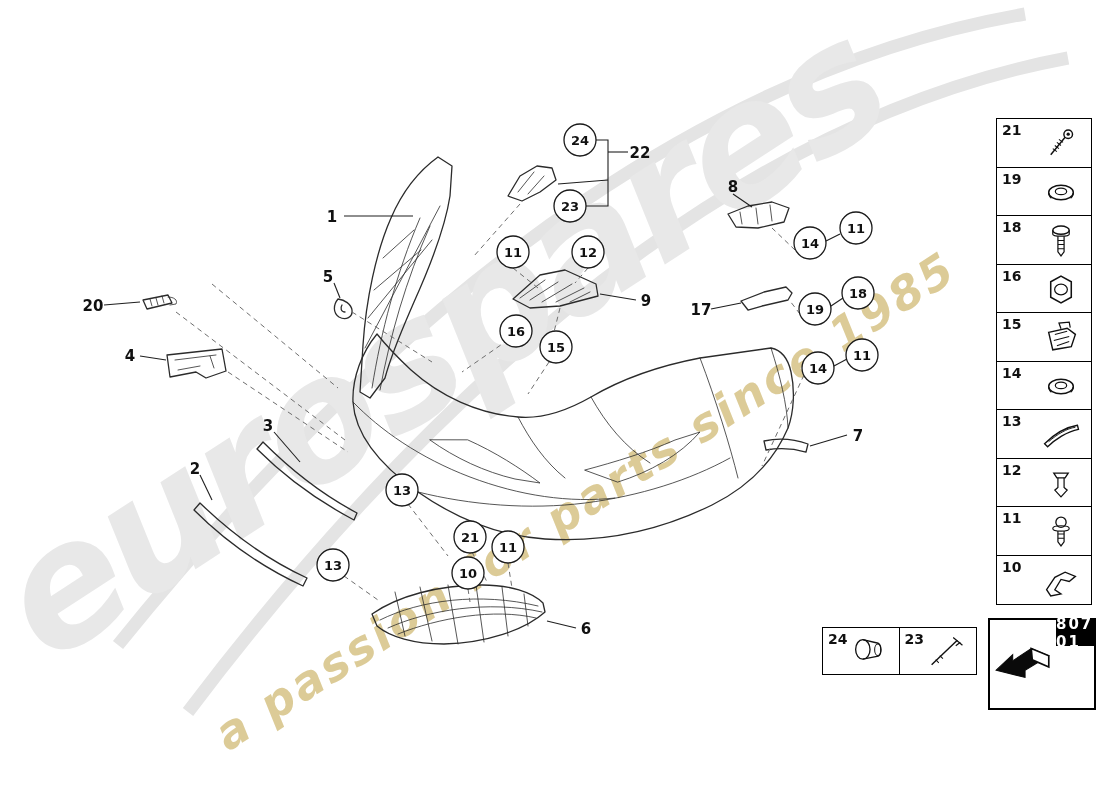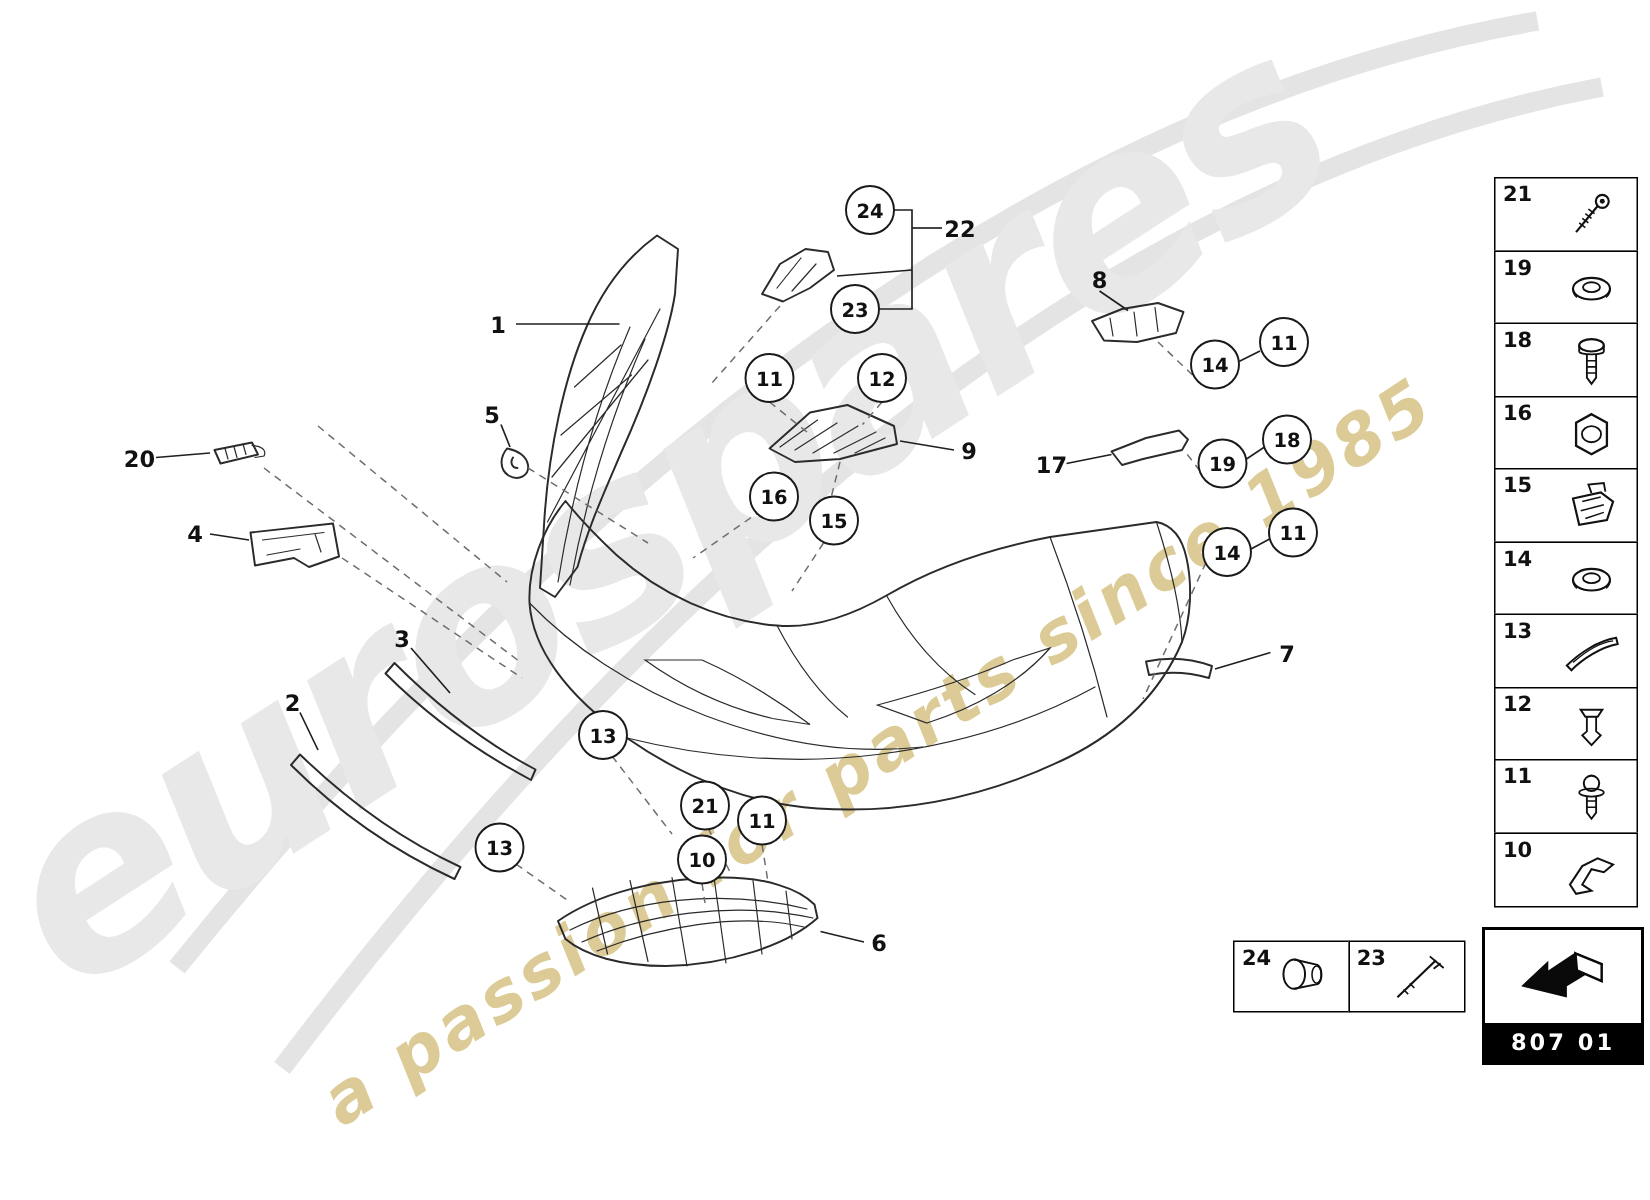--- a/index.html
+++ b/index.html
@@ -41,21 +41,21 @@
   .legend-num{position:absolute;left:5px;top:3px;font-weight:bold;font-size:14px;color:#111;}
   .legend-icon{position:absolute;right:8px;top:7px;width:44px;height:37px;}
 
   .footer-legend{position:absolute;left:822px;top:627px;display:flex;}
   .footer-legend .legend-item{width:76px;height:46px;margin-top:0;margin-left:-1.5px;}
   .footer-legend .legend-item:first-child{margin-left:0;}
   .footer-legend .legend-icon{top:6px;}
 
   .page-box{
     position:absolute;left:988px;top:618px;width:104px;height:88px;
-    border:2px solid #000;background:#fff;display:flex;flex-direction:column;
+    border:2px solid #000;background:#fff;display:flex;flex-direction:row;
   }
   .page-box .arrow-area{flex:1;display:flex;align-items:center;justify-content:center;}
   .page-code-bar{
     height:26px;background:#000;color:#fff;font-weight:bold;font-size:15px;
     display:flex;align-items:center;justify-content:center;letter-spacing:2px;
   }
 </style>
 </head>
 <body>
 

